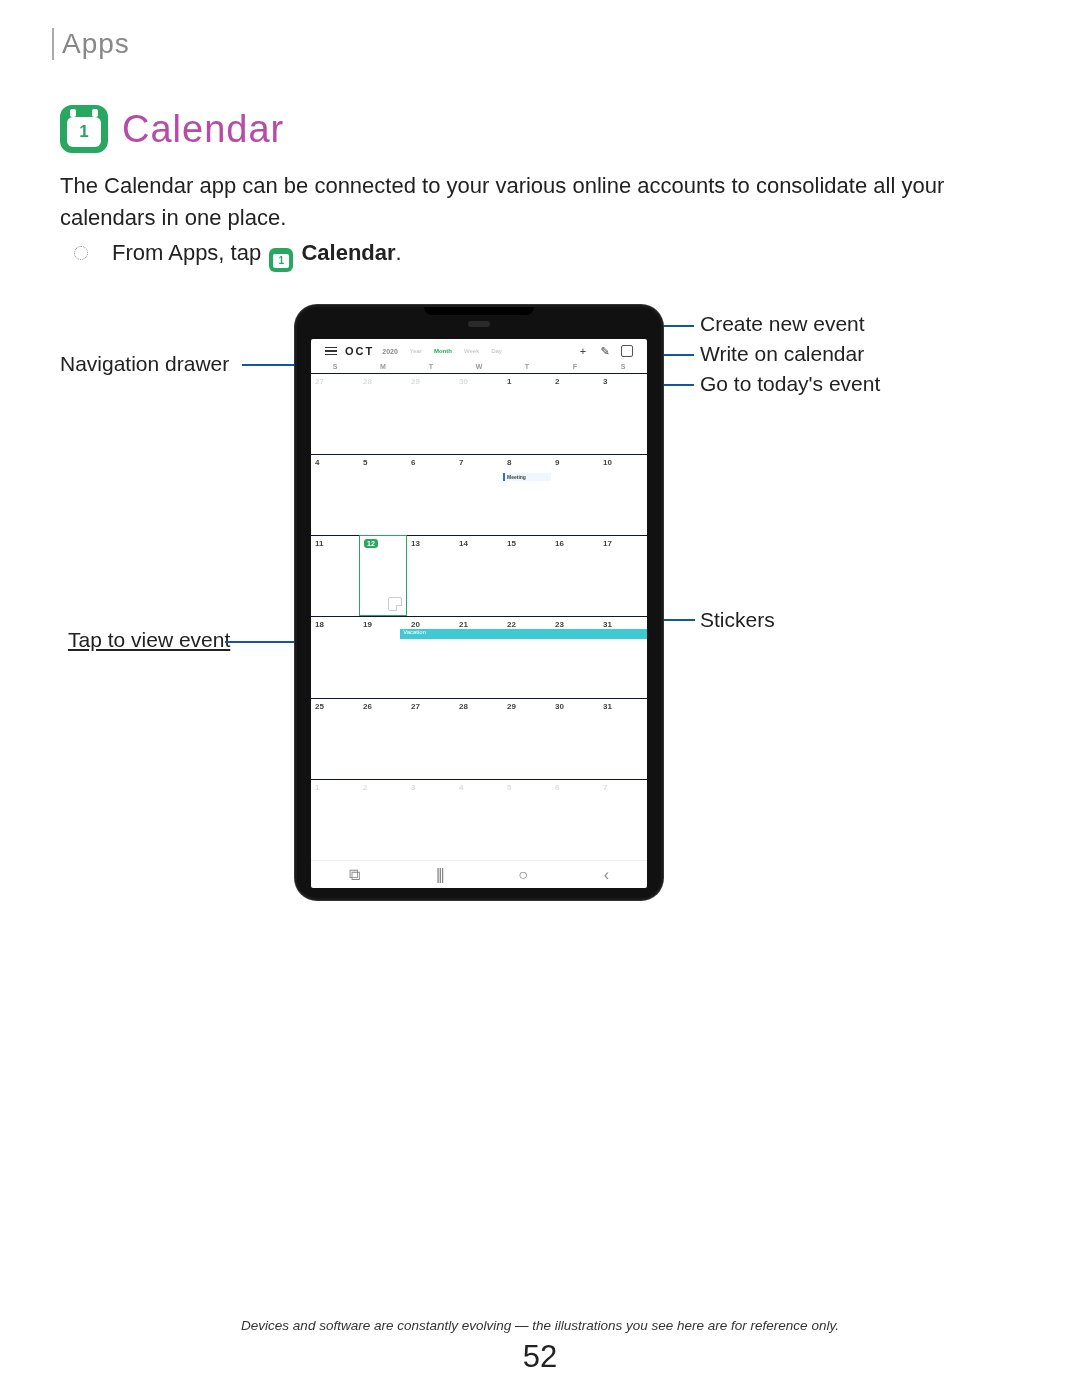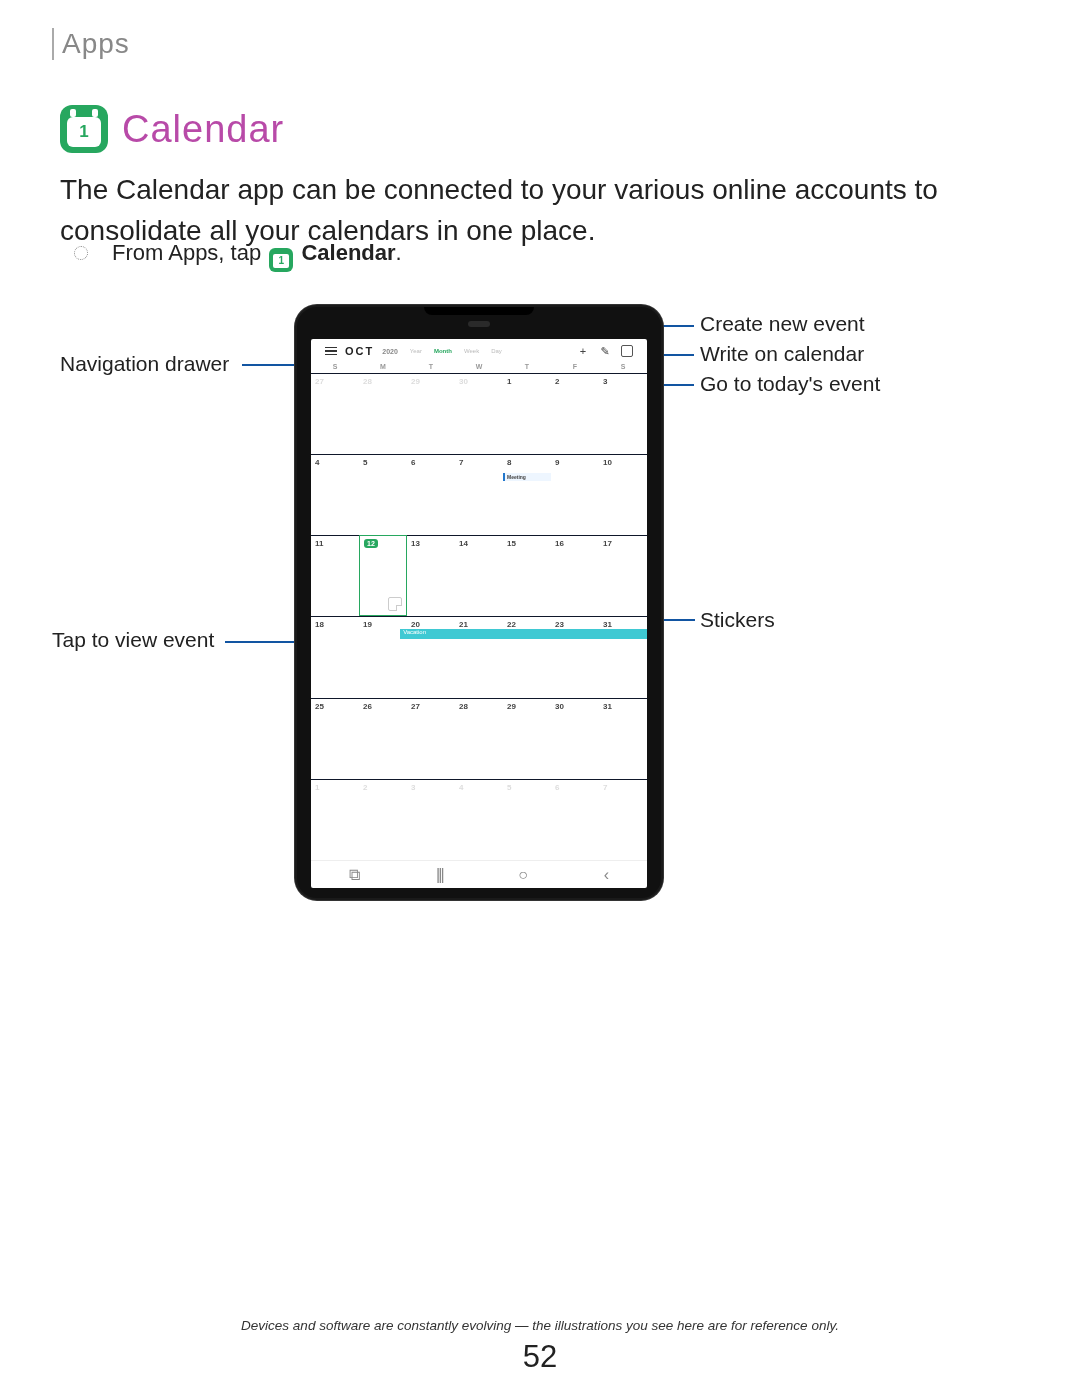--- a/index.html
+++ b/index.html
@@ -54,21 +54,21 @@
     color: #b84aa8;
     font-weight: 400;
     letter-spacing: 1px;
   }
 
   .intro {
     position: absolute;
     top: 170px;
     left: 60px;
     right: 60px;
-    font-size: 28px;
+    font-size: 22px;
     line-height: 1.45;
     color: #222;
   }
 
   .step {
     position: absolute;
     top: 240px;
     left: 74px;
     display: flex;
     align-items: baseline;
@@ -179,21 +179,21 @@
     <span class="cal-icon-sm">
       <span class="inner">1</span>
     </span>
     <b>Calendar</b><span>.</span>
   </div>
 </div>
 
 <div class="callout" style="top:352px; left:60px;">Navigation drawer</div>
 <div class="line" style="top:364px; left:242px; width:73px;"></div>
 
-<div class="callout" style="top:628px; left:52px;">Tap to view event</div>
+<div class="callout" style="top:628px; left:68px;text-decoration:underline;">Tap to view event</div>
 <div class="line" style="top:641px; left:225px; width:130px;"></div>
 
 <div class="callout" style="top:312px; left:700px;">Create new event</div>
 <div class="callout" style="top:342px; left:700px;">Write on calendar</div>
 <div class="callout" style="top:372px; left:700px;">Go to today's event</div>
 <div class="vline" style="top:325px; left:596px; height:38px;"></div>
 <div class="line" style="top:325px; left:596px; width:98px;"></div>
 <div class="vline" style="top:354px; left:615px; height:9px;"></div>
 <div class="line" style="top:354px; left:615px; width:79px;"></div>
 <div class="vline" style="top:363px; left:634px; height:21px;"></div>

